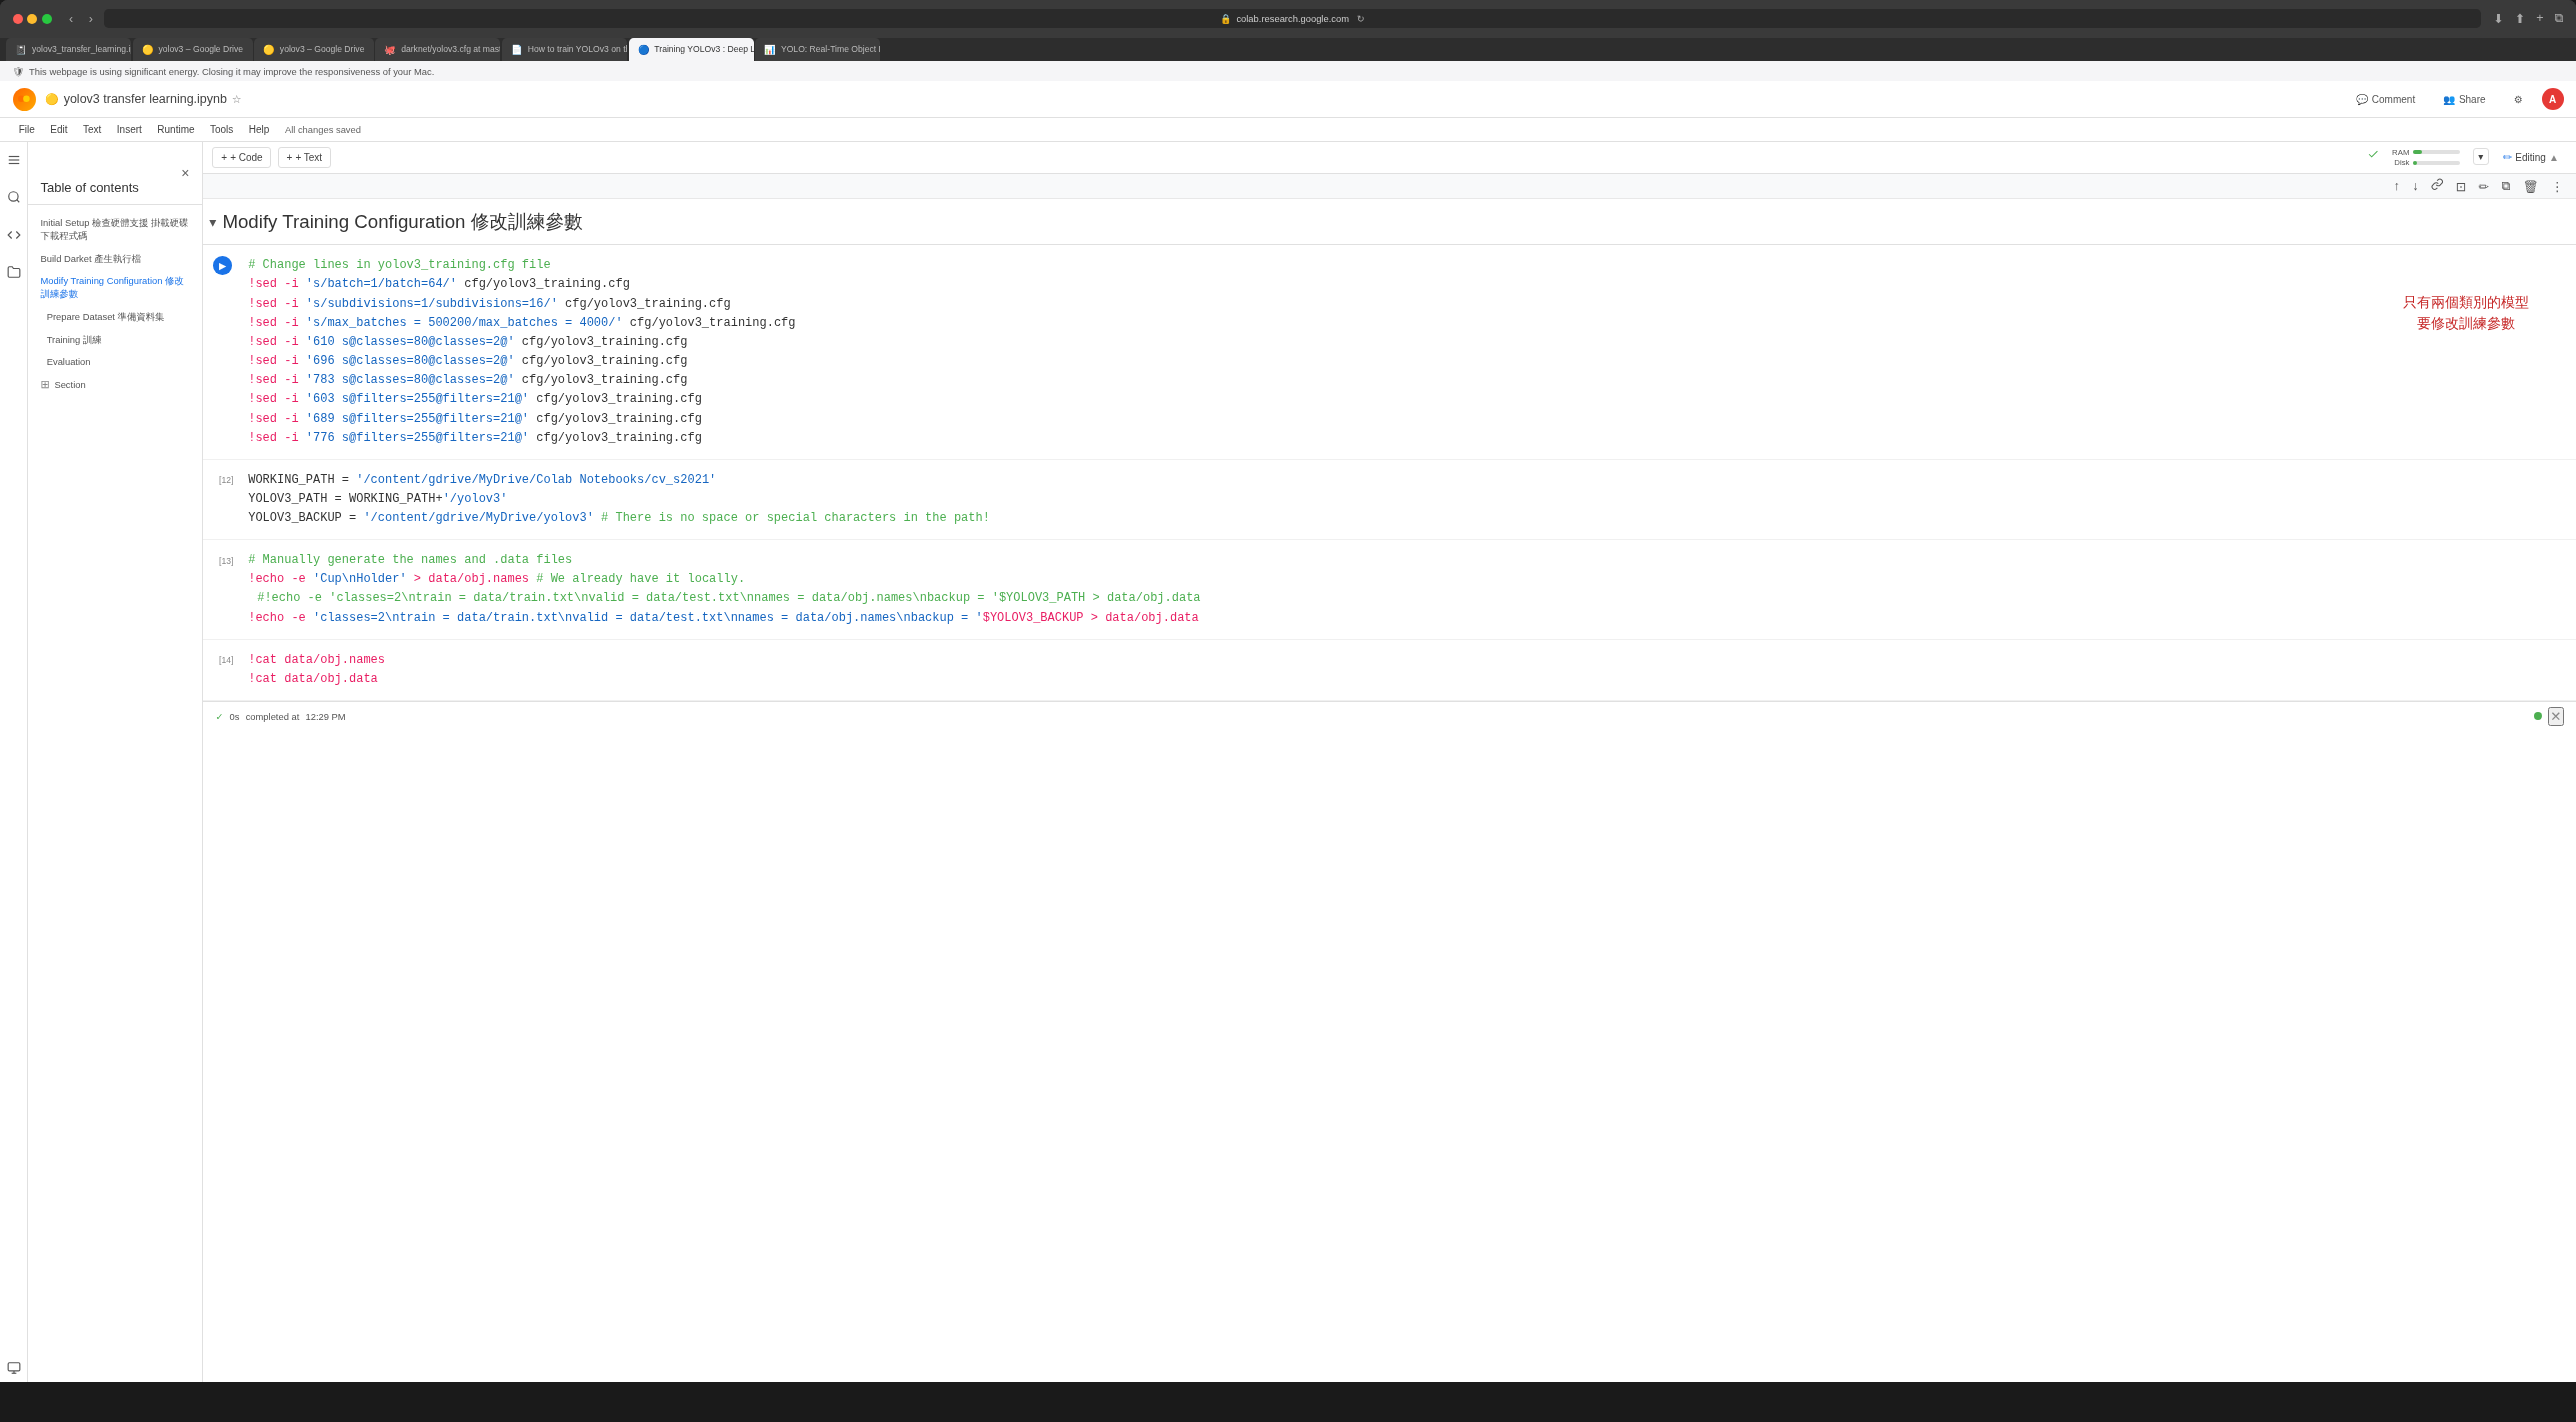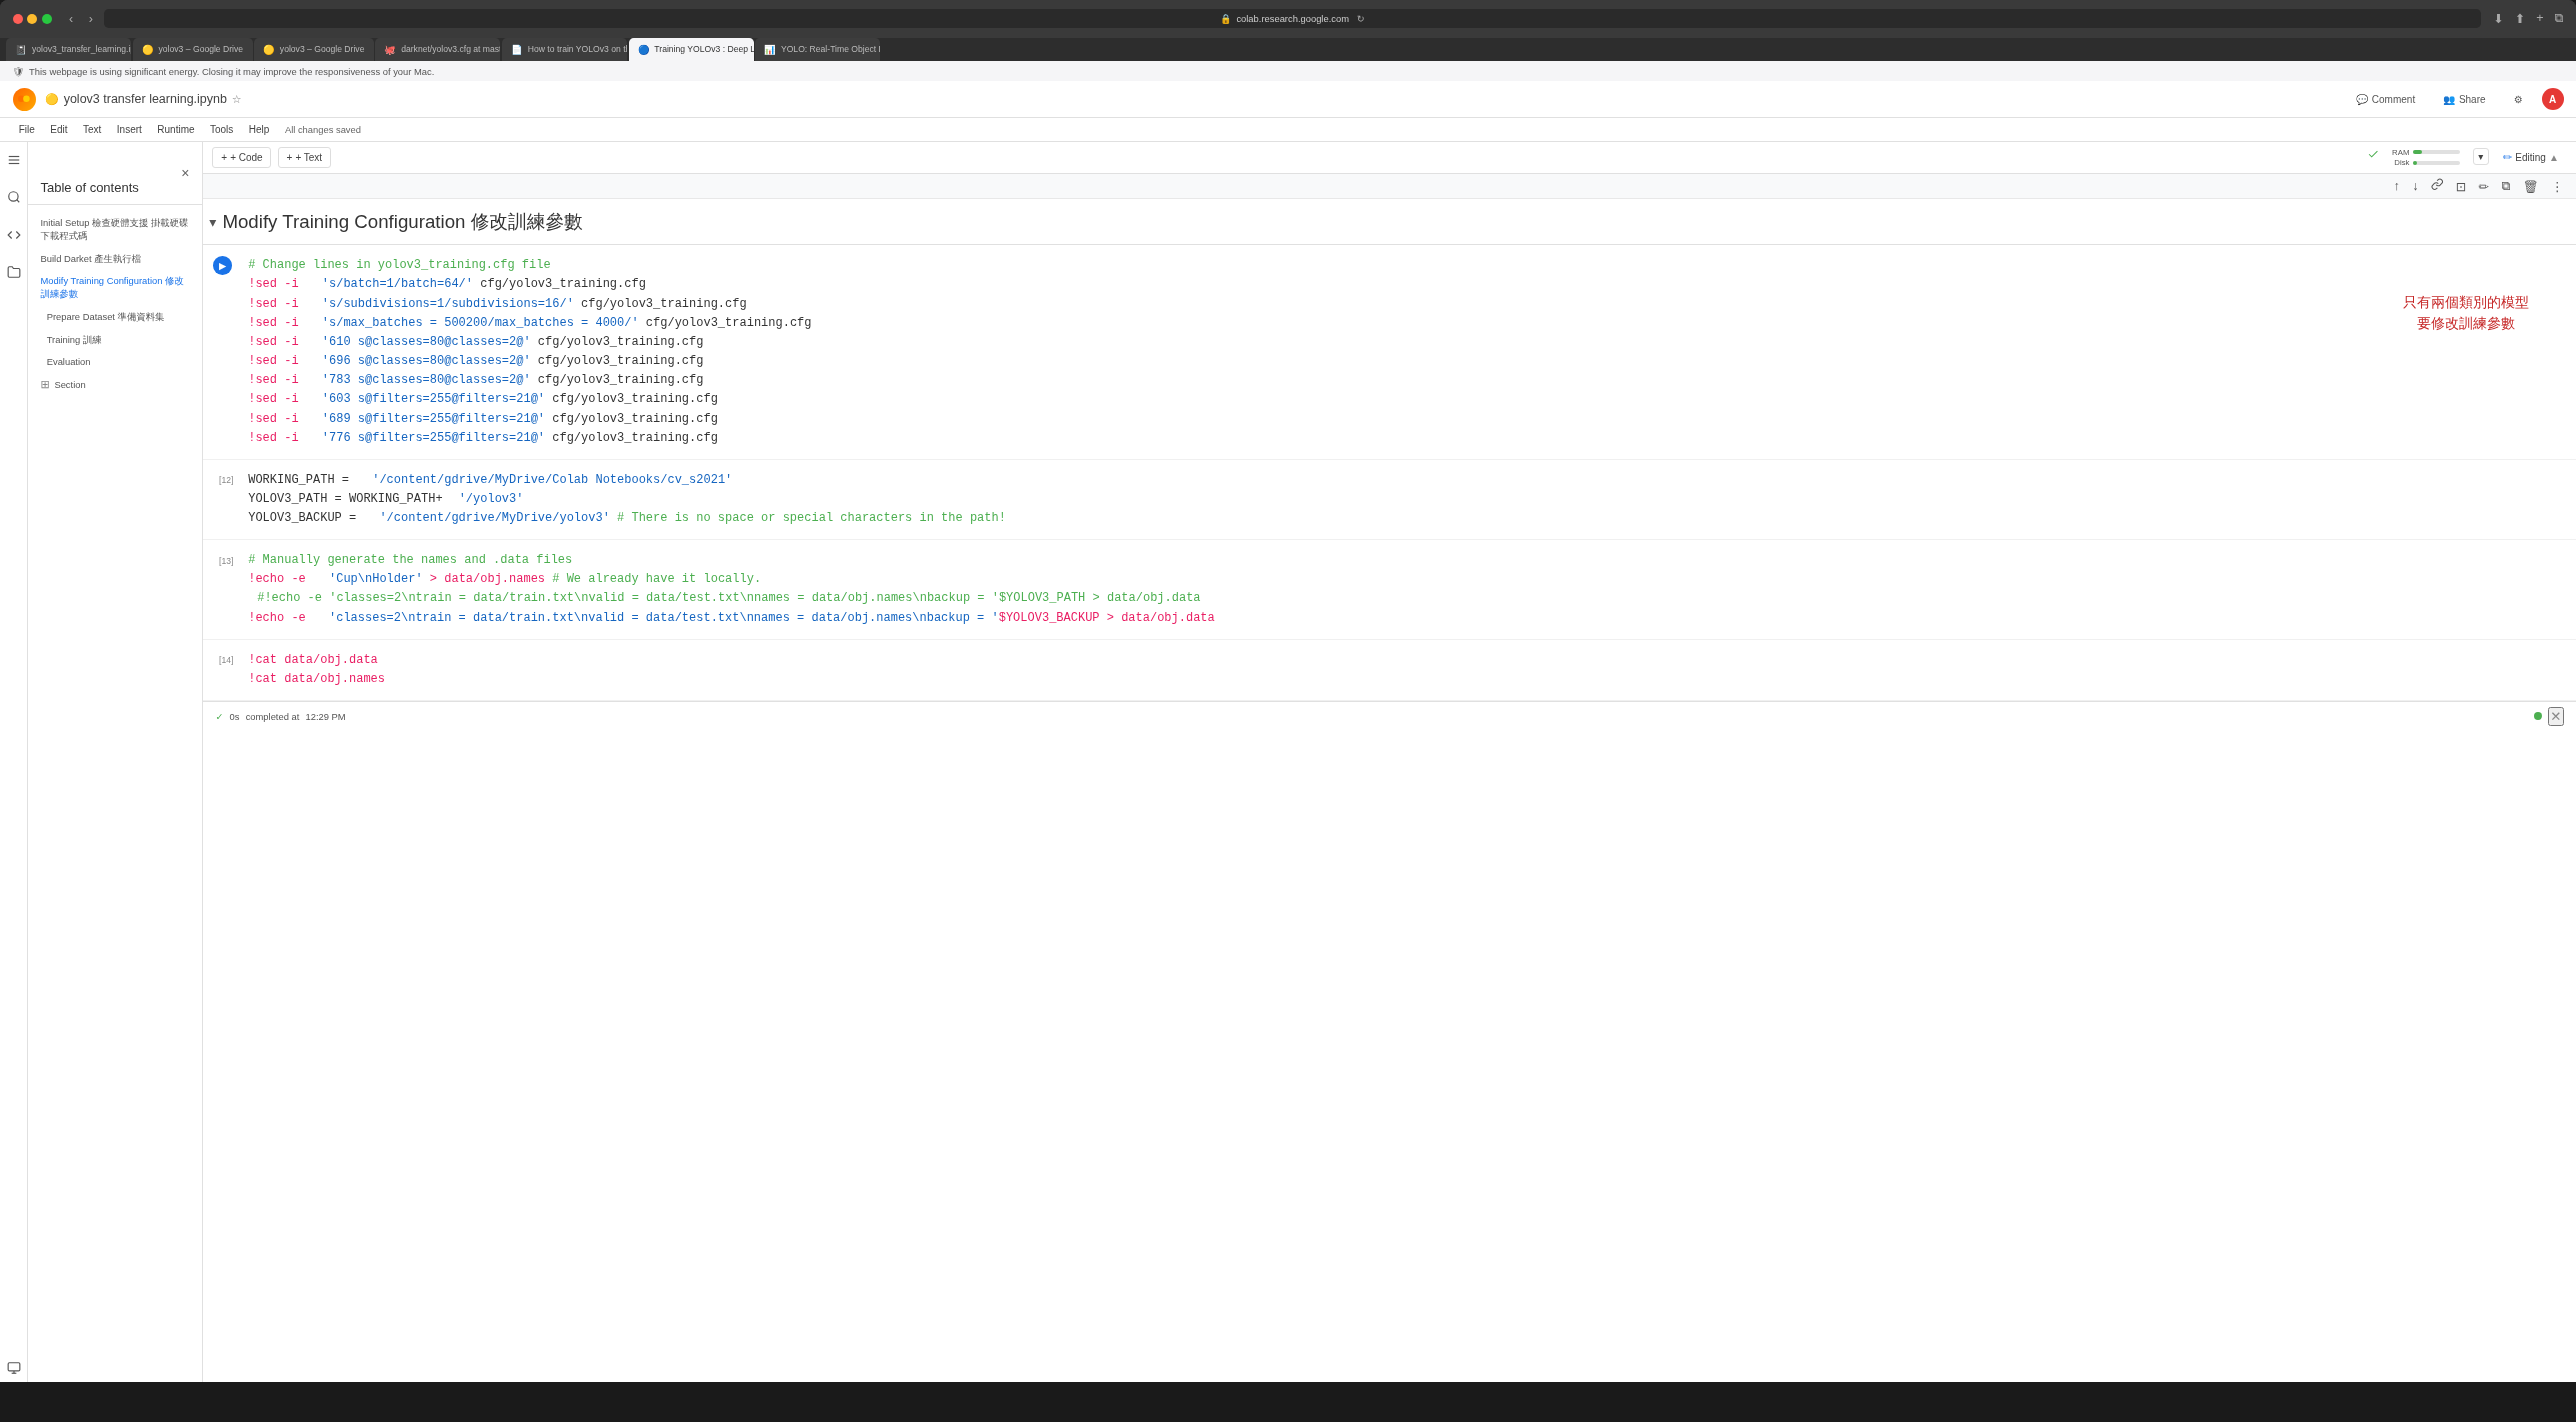--- a/index.html
+++ b/index.html
@@ -304,21 +304,21 @@
     .code-content {
       flex: 1;
       font-family: 'Courier New', monospace;
       font-size: 12px;
       line-height: 1.6;
       padding: 4.7px 6.2px;
       overflow-x: auto;
     }
     .code-comment { color: #4caf50; }
     .code-cmd { color: #e91e63; }
-    .code-string { color: #1565c0; margin-left: 16px; }
+    .code-string { color: #1565c0; }
     .code-regular { color: #333; }
 
     
     .annotation-box {
       position: absolute;
       right: 47px;
       top: 47px;
       text-align: center;
       color: #c62828;
       font-size: 14px;
@@ -619,22 +619,22 @@
           </div>
         </div>
       </div>
 
       <div class="code-cell">
         <div class="cell-row">
           <div class="run-btn-area">
             <span class="cell-number">[14]</span>
           </div>
           <div class="code-content">
+            <div><span class="code-cmd">!cat data/obj.names</span></div>
             <div><span class="code-cmd">!cat data/obj.data</span></div>
-            <div><span class="code-cmd">!cat data/obj.names</span></div>
           </div>
         </div>
       </div>
 
       <div class="status-bar">
         <span class="status-check">✓</span>
         <span>0s</span>
         <span>completed at</span>
         <span>12:29 PM</span>
         <div style="flex:1;"></div>

